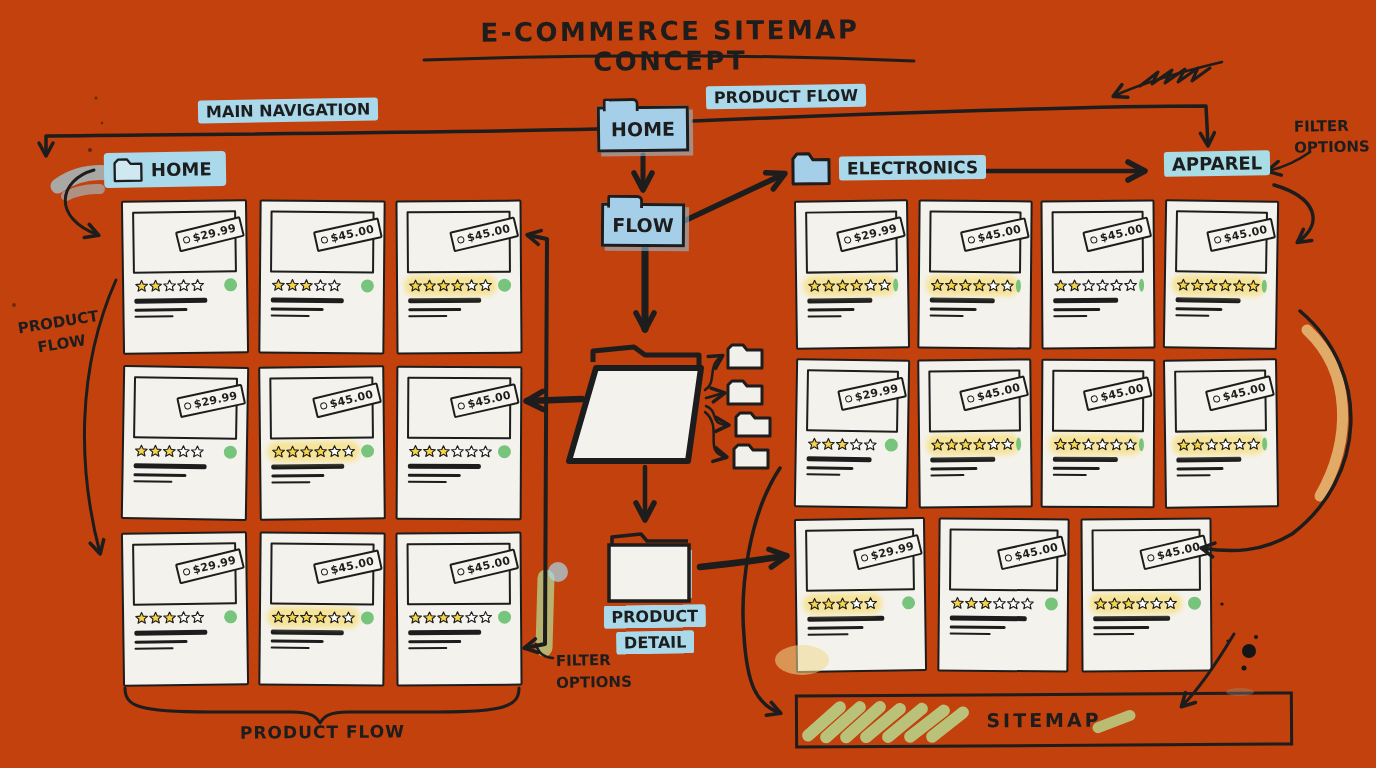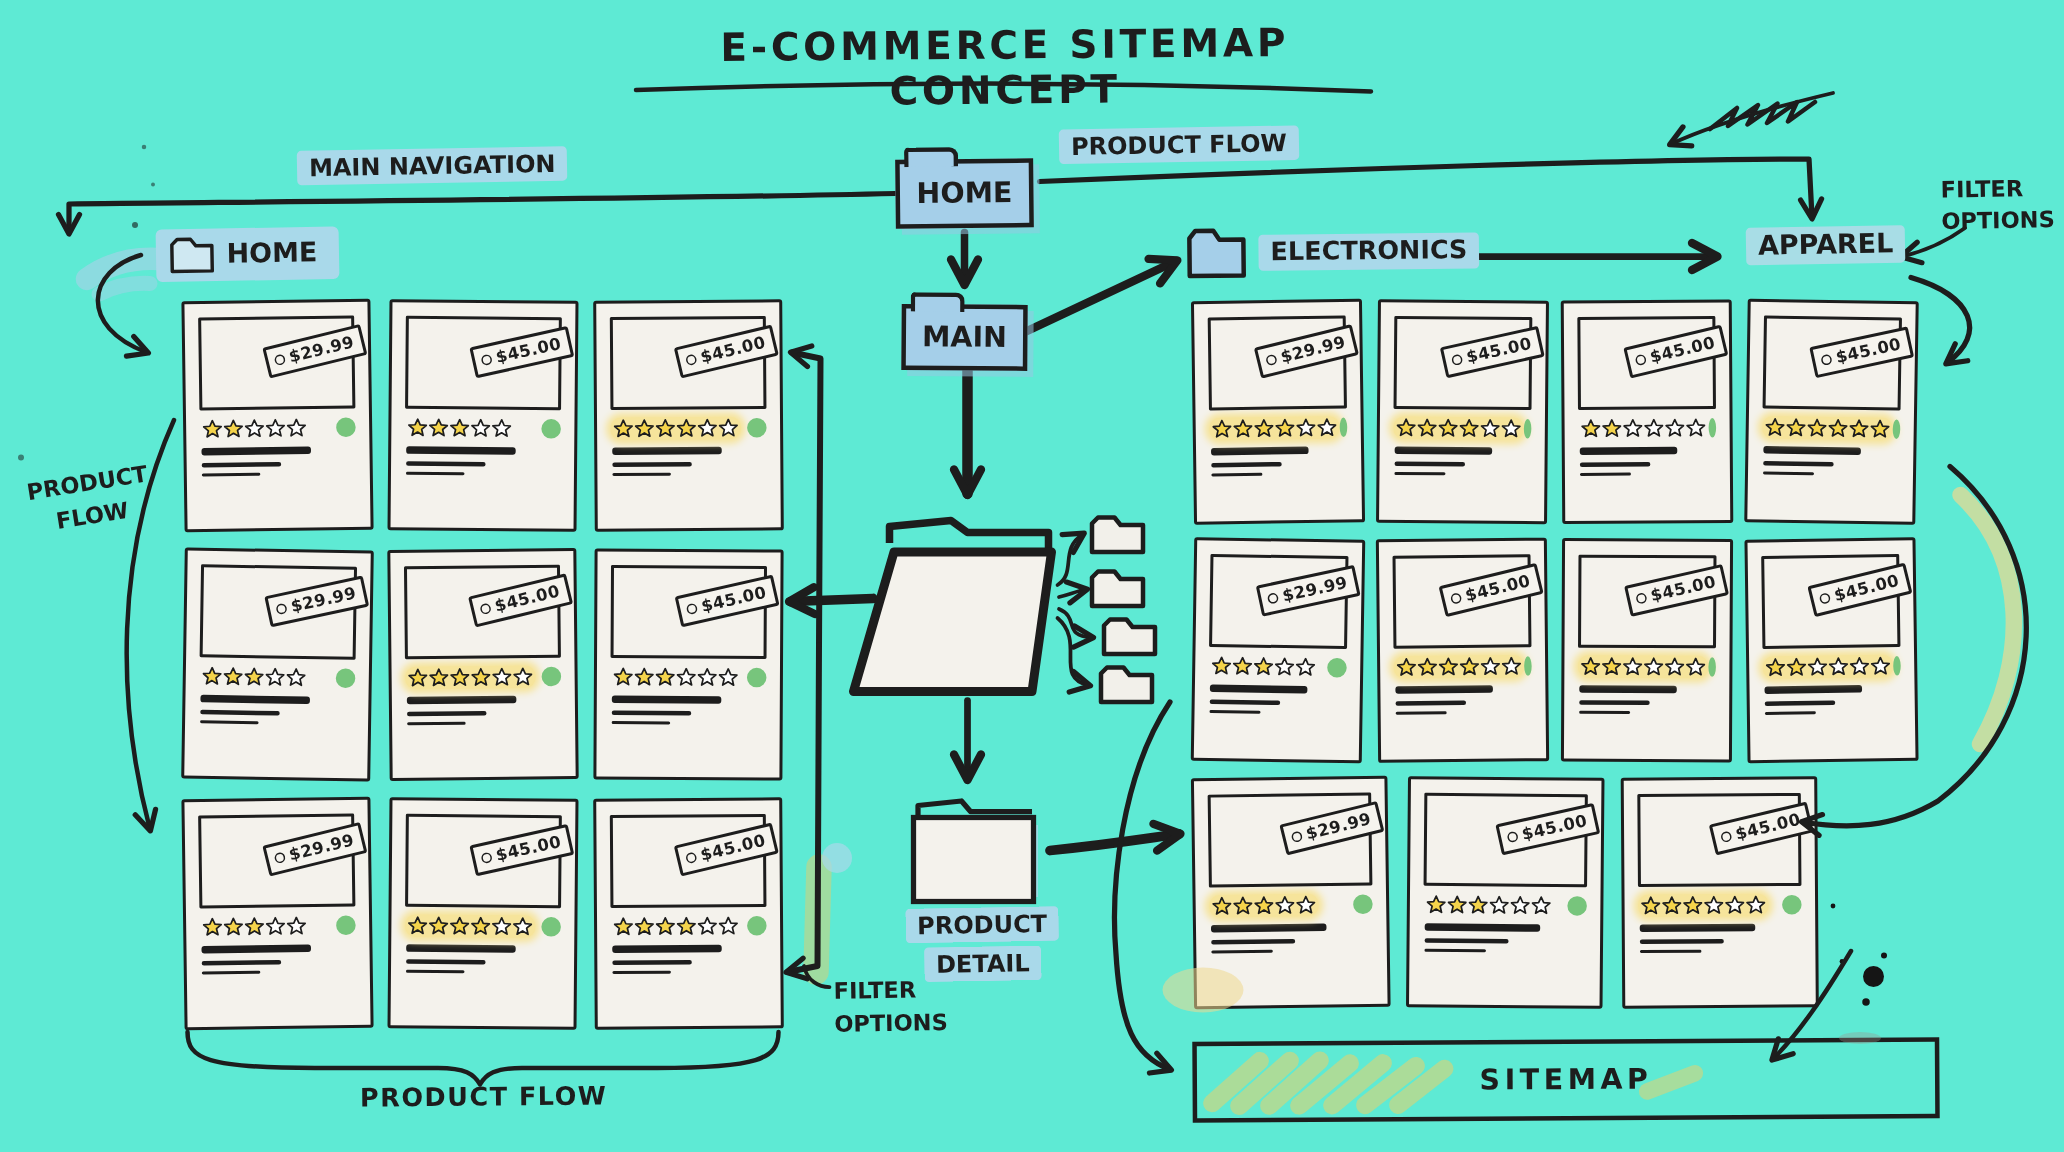--- a/index.html
+++ b/index.html
@@ -1,16 +1,16 @@
 <!DOCTYPE html>
 <html><head>
 <meta charset="utf-8">
 <style>
   html,body{margin:0;padding:0;background:#e8e6e0;}
-  #stage{position:relative;width:1376px;height:768px;background:#5eead4;overflow:hidden;
+  #stage{position:relative;width:1376px;height:768px;background:#c2410c;overflow:hidden;
          font-family:"DejaVu Sans",sans-serif;color:#1d1d1d;}
   #overlay{position:absolute;left:0;top:0;z-index:3;pointer-events:none;}
   .lbl{position:absolute;z-index:4;font-weight:700;white-space:nowrap;}
   .hl-blue{background:#a9d9ea;padding:2px 8px;border-radius:3px;
            box-decoration-break:clone;-webkit-box-decoration-break:clone;}
   .title{position:absolute;left:420px;top:16px;width:500px;text-align:center;z-index:4;
          font-size:26px;font-weight:700;letter-spacing:2.5px;transform:rotate(-.5deg);}
   .folder-node{position:absolute;z-index:4;background:#a5cfe9;border:3px solid #1d1d1d;
                display:flex;align-items:center;justify-content:center;font-weight:700;
                box-shadow:4px 4px 0 rgba(150,200,225,.55);}
@@ -139,21 +139,21 @@
   </div>
   <div class="lbl" style="left:1294px;top:116px;width:82px;font-size:15px;white-space:normal;line-height:1.4;transform:rotate(-1deg);">FILTER OPTIONS</div>
   <div class="lbl" style="left:10px;top:312px;width:100px;font-size:15px;white-space:normal;text-align:center;line-height:1.45;transform:rotate(-9deg);">PRODUCT FLOW</div>
   <div class="lbl" style="left:240px;top:722px;font-size:17px;letter-spacing:1px;transform:rotate(-.5deg);">PRODUCT FLOW</div>
   <div class="lbl" style="left:556px;top:650px;width:102px;font-size:15px;white-space:normal;line-height:1.45;transform:rotate(-1deg);">FILTER OPTIONS</div>
 
   <div class="folder-node node-home">
     <span>HOME</span>
   </div>
   <div class="folder-node node-shop">
-    <span>MAIN</span>
+    <span>FLOW</span>
   </div>
 
   <div class="icon-label" style="left:104px;top:152px;background:#a9d9ea;border-radius:4px;padding:4px 14px 4px 8px;transform:rotate(-1deg);">
     <svg width="32" height="27" viewBox="0 0 36 30">
       <path d="M3,27 L3,7 L7,3 L17,3 L21,8 L33,8 L33,27 Z" fill="#cfe8f2" stroke="#1d1d1d" stroke-width="2.6" stroke-linejoin="round"></path>
     </svg>
     <span style="font-size:18px;font-weight:700;">HOME</span>
   </div>
 
   <div class="icon-label" style="left:790px;top:150px;transform:rotate(-.6deg);">

